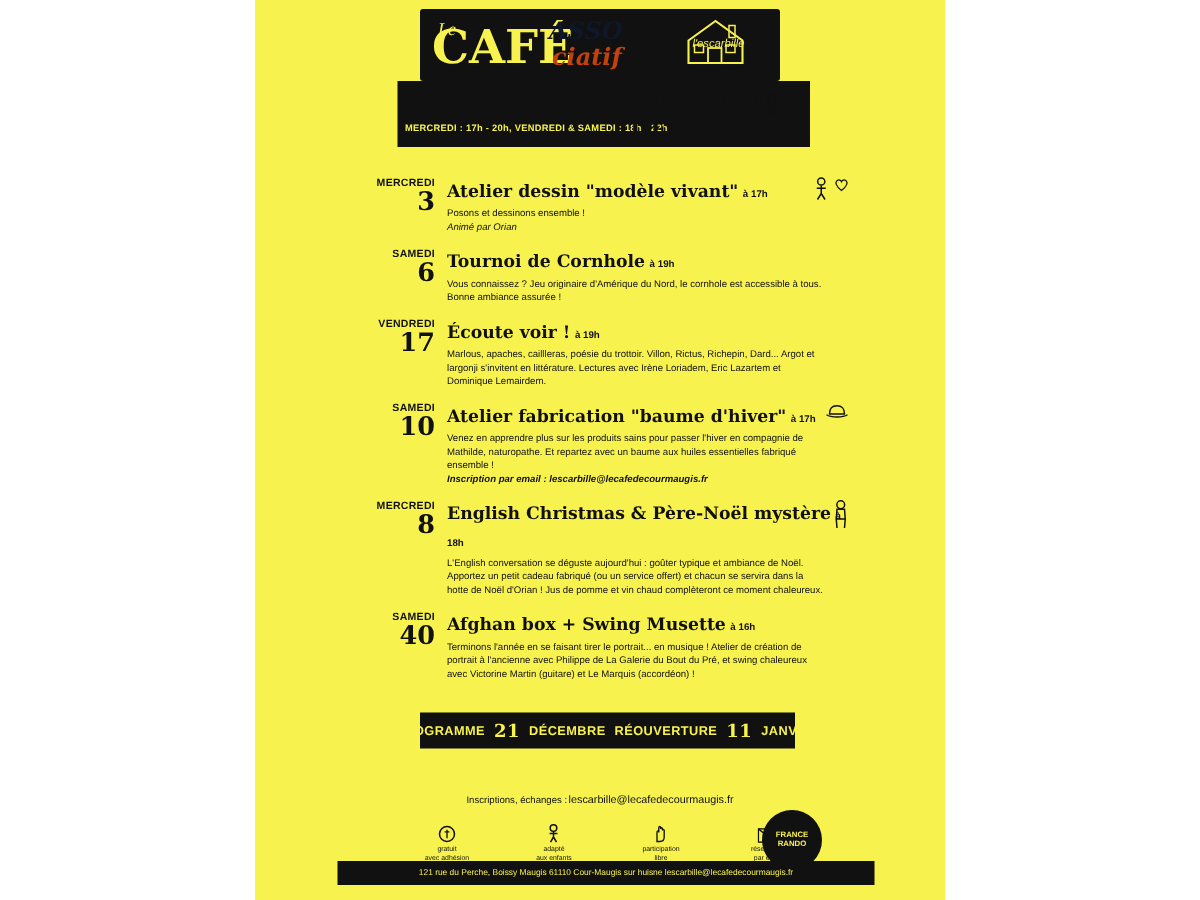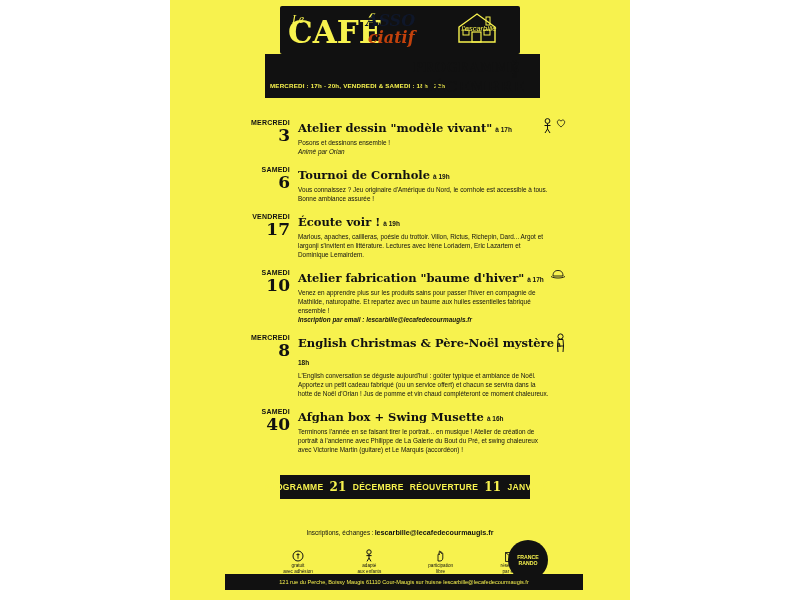--- a/index.html
+++ b/index.html
@@ -260,21 +260,21 @@
   .contact {
     position: absolute;
     left: 0;
     top: 528px;
     width: 460px;
     text-align: center;
     font-size: 6.4px;
     color: #111;
   }
   .contact .mail {
-    font-weight: bold;
+    font-weight: normal;
     font-size: 7.2px;
     margin-left: 1px;
   }
   
   .legend {
     position: absolute;
     left: 100px;
     top: 548px;
     width: 270px;
     display: flex;

